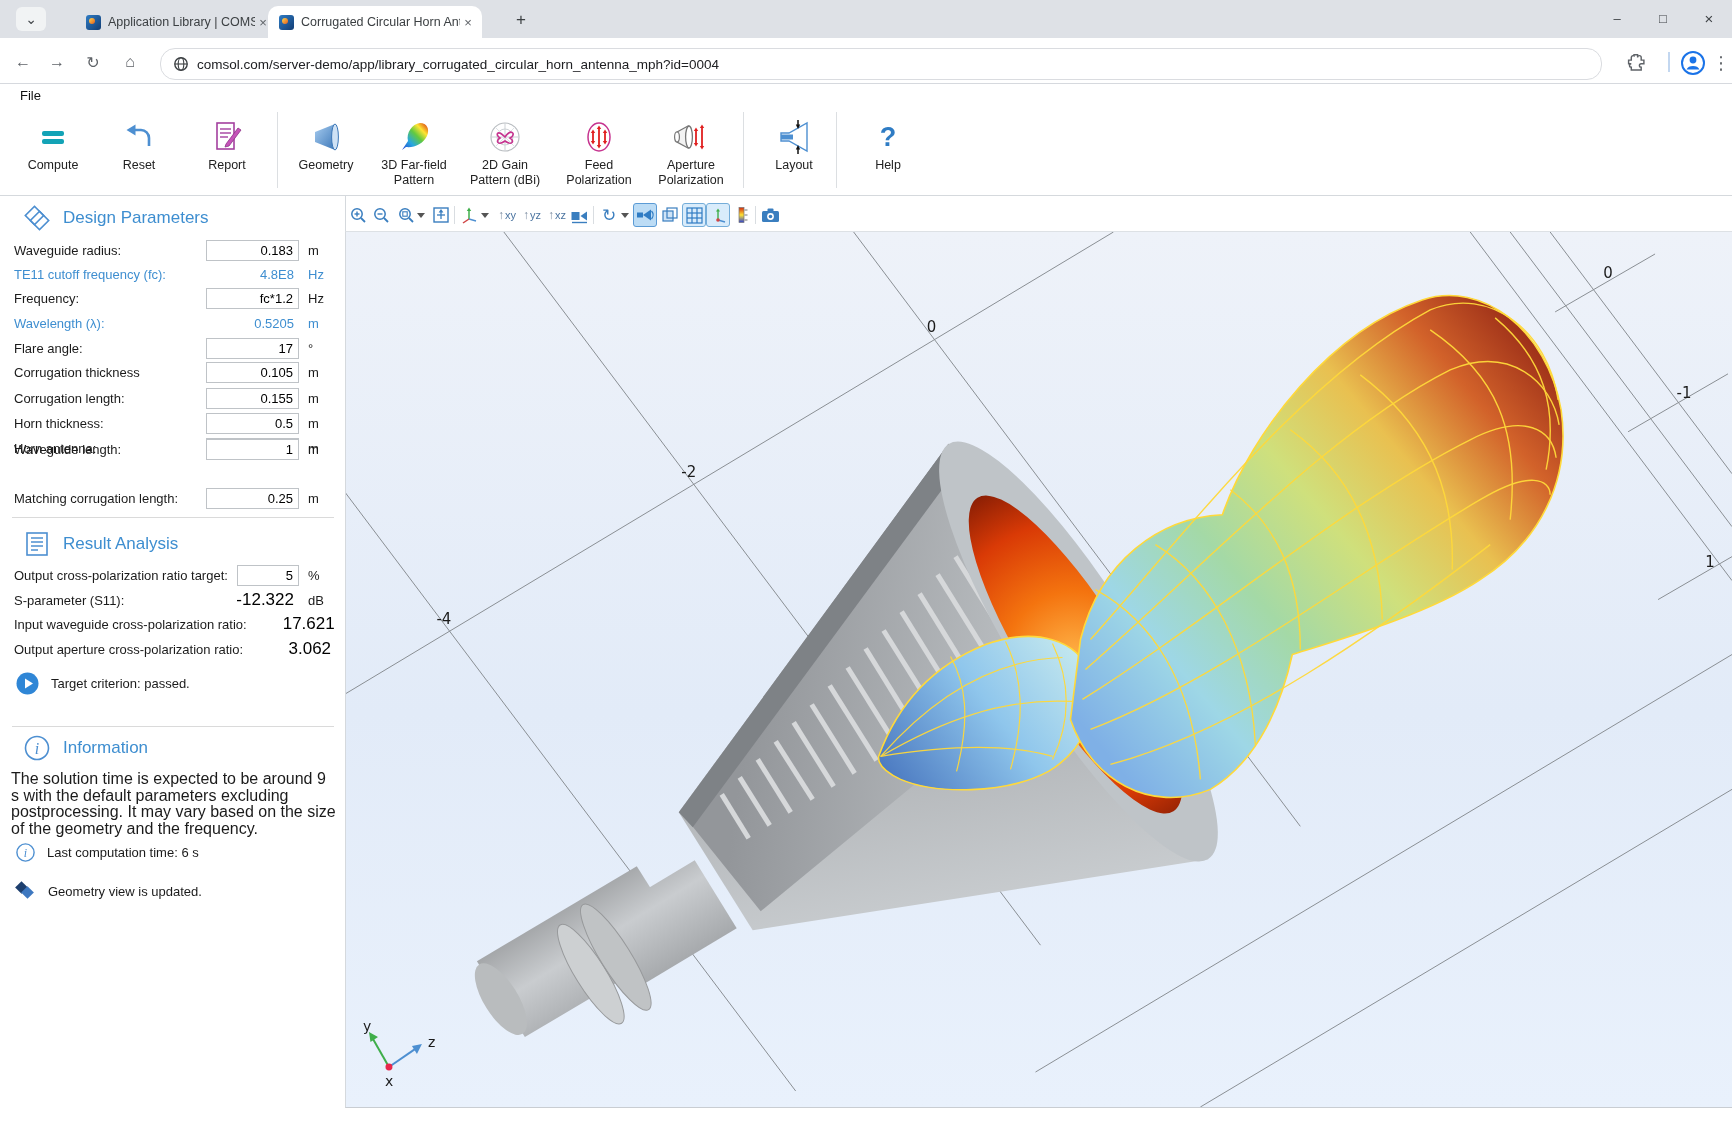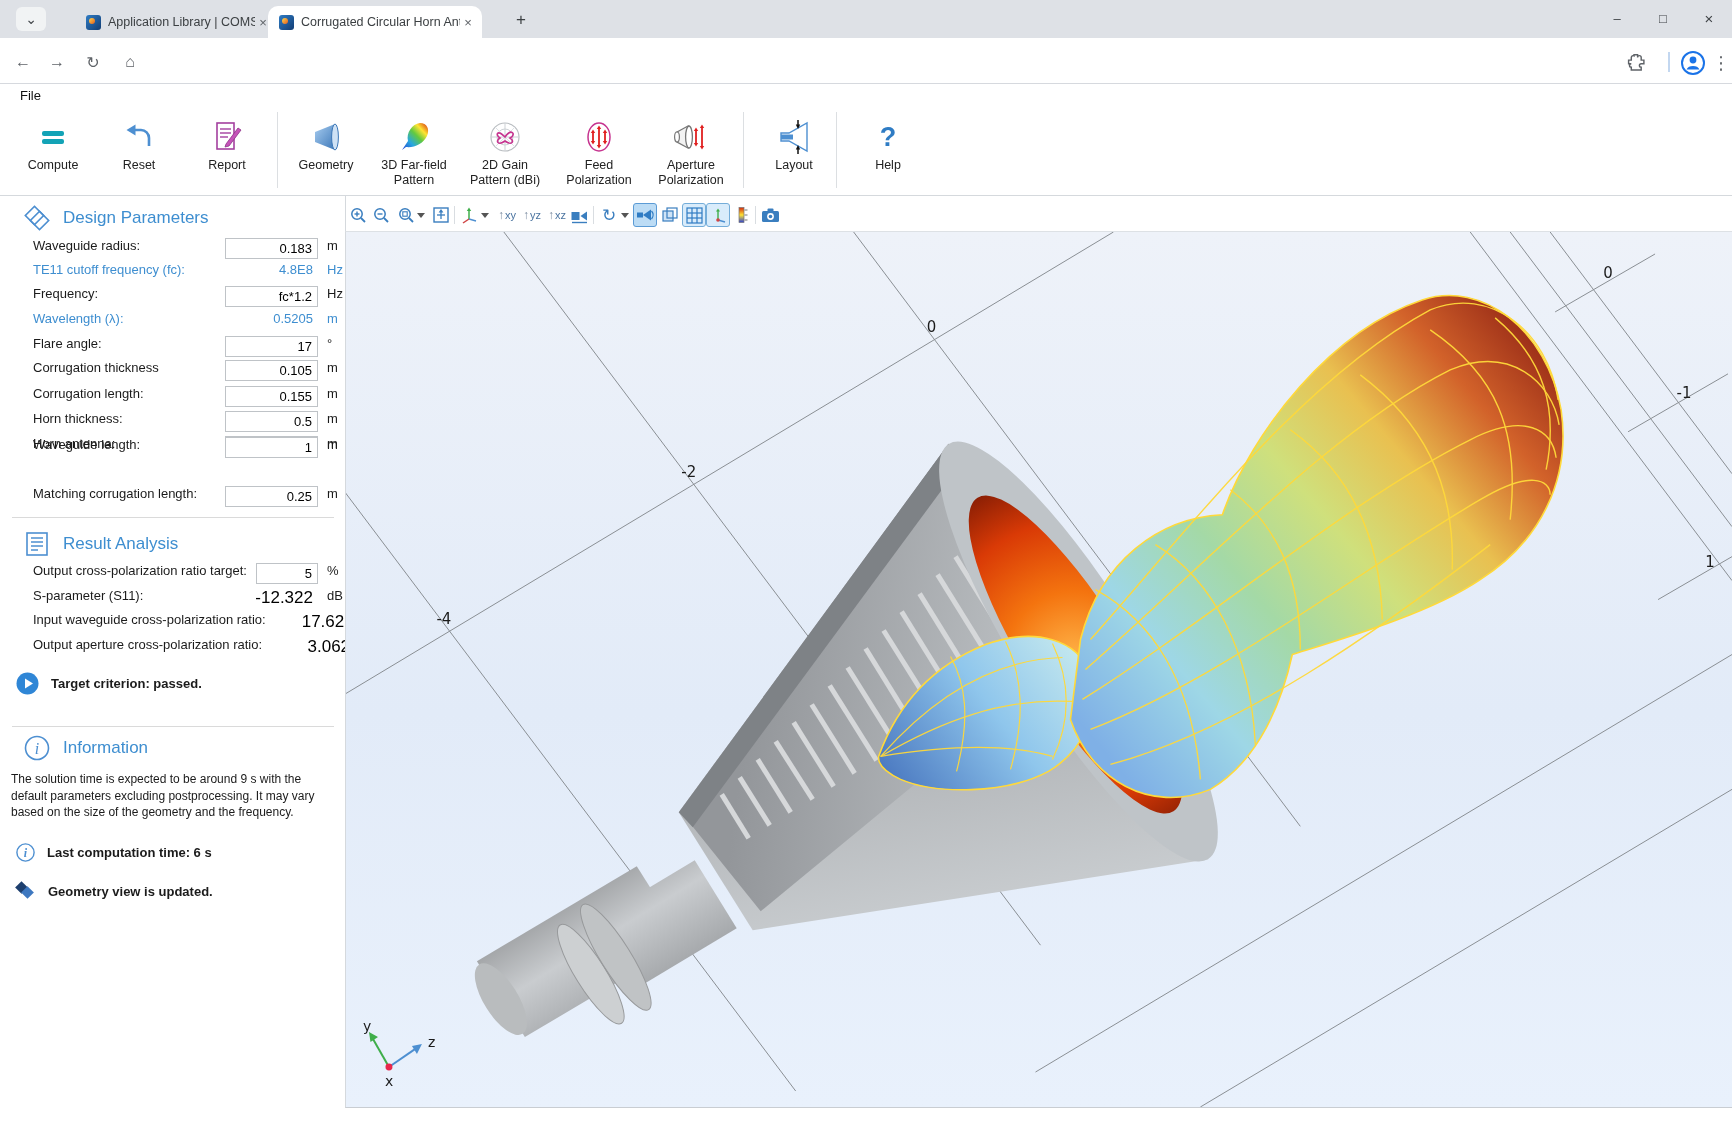--- a/index.html
+++ b/index.html
@@ -34,32 +34,32 @@
   
   .filemenu{left:20px;top:88px;font-size:13px;color:#111;}
   .ribbonborder{left:0;top:195px;width:1732px;height:1px;background:#d5d9dd;}
   .rbtn{top:116px;width:86px;height:76px;display:flex;flex-direction:column;align-items:center;
         font-size:12.5px;color:#222;text-align:center;line-height:15px;}
   .rico{height:42px;display:flex;align-items:center;justify-content:center;}
   .rsep{top:112px;width:1px;height:76px;background:#dcdfe2;}
   
   .shead{display:flex;align-items:center;gap:13px;}
   .sheadtitle{font-size:17px;color:#3e8ed0;}
-  .srow{left:14px;width:320px;height:24px;display:flex;margin-left:19px;}
+  .srow{left:14px;width:320px;height:24px;display:flex;align-items:center;}
   .slabel{flex:1;font-size:13px;color:#1b1b1b;white-space:nowrap;}
   .sinput{width:93px;height:21px;border:1px solid #bfc3c7;background:#fff;font-family:"Liberation Sans",sans-serif;
           font-size:13px;text-align:right;padding:0 5px;box-sizing:border-box;color:#000;flex:none;}
   .sinput.narrow{width:62px;}
   .roval{width:93px;text-align:right;font-size:13px;color:#3e8ed0;padding-right:5px;box-sizing:border-box;flex:none;}
   .rval{width:93px;text-align:right;font-size:17px;color:#000;padding-right:5px;box-sizing:border-box;flex:none;}
   .sunit{width:26px;padding-left:9px;font-size:13px;color:#1b1b1b;flex:none;}
   .sunit.blue{color:#3e8ed0;}
   .ssep{left:12px;width:322px;height:1px;background:#dadada;}
-  .statusline{display:flex;align-items:center;gap:12px;font-size:13px;color:#1b1b1b;font-weight:bold;}
-  .infobody{left:11px;width:326px;font-size:12px;color:#1b1b1b;line-height:16.5px;}
+  .statusline{display:flex;align-items:center;gap:12px;font-size:13px;color:#1b1b1b;}
+  .infobody{left:11px;width:326px;font-size:16px;color:#1b1b1b;line-height:16.5px;}
   
   .gtoolbar{left:345px;top:196px;width:1387px;height:36px;background:#fff;border-left:1px solid #d5d9dd;
             border-bottom:1px solid #dde1e5;box-sizing:border-box;}
   .gbtn{top:203px;width:24px;height:24px;display:flex;align-items:center;justify-content:center;
         border-radius:3px;box-sizing:border-box;color:#3a7ebf;}
   .gbtn.on{background:#d9ecfb;border:1px solid #74add9;}
   .gbtn.onstrong{background:#bcdcf5;border:1px solid #5b9bd5;}
   .gsep{top:206px;width:1px;height:18px;background:#d9dde1;}
   .gcaret{top:213px;width:0;height:0;border-left:4px solid transparent;border-right:4px solid transparent;
           border-top:5px solid #555;}
@@ -91,20 +91,28 @@
   <div class="abs newtab">+</div>
   <div class="abs wctl" style="left:1602px;">–</div>
   <div class="abs wctl" style="left:1648px;">□</div>
   <div class="abs wctl" style="left:1694px;font-size:15px;">×</div>
 
   <div class="abs navbar"></div>
   <div class="abs navic" style="left:10px;">←</div>
   <div class="abs navic" style="left:44px;">→</div>
   <div class="abs navic" style="left:80px;">↻</div>
   <div class="abs navic" style="left:117px;">⌂</div>
+  <div class="abs urlbar">
+    <svg width="16" height="16" viewBox="0 0 16 16" style="margin-left:12px;flex:none">
+      <circle cx="8" cy="8" r="6.2" fill="none" stroke="#3c4043" stroke-width="1.4"></circle>
+      <ellipse cx="8" cy="8" rx="2.8" ry="6.2" fill="none" stroke="#3c4043" stroke-width="1.1"></ellipse>
+      <line x1="1.8" y1="8" x2="14.2" y2="8" stroke="#3c4043" stroke-width="1.1"></line>
+    </svg>
+    <span class="urltext">comsol.com/server-demo/app/library_corrugated_circular_horn_antenna_mph?id=0004</span>
+  </div>
   <svg class="abs" style="left:1625px;top:52px" width="22" height="22" viewBox="0 0 22 22">
     <path d="M9,3 h4 v3 a2,2 0 0 1 4,0 v3 h3 v4 h-3 a2,2 0 0 0 0,4 v3 h-11 v-3 a2,2 0 0 1 0,-4 h-3 v-4 h3 v-3 a2,2 0 0 1 3,-1.7 z" fill="none" stroke="#5f6368" stroke-width="1.6" transform="scale(.9) translate(1,0)"></path>
   </svg>
   <div class="abs pdiv"></div>
   <svg class="abs" style="left:1680px;top:50px" width="26" height="26" viewBox="0 0 26 26">
     <circle cx="13" cy="13" r="11" fill="none" stroke="#1a73e8" stroke-width="2"></circle>
     <circle cx="13" cy="10" r="3.4" fill="#1a73e8"></circle>
     <path d="M6.5,19.5 a7,5.5 0 0 1 13,0" fill="#1a73e8"></path>
   </svg>
   <div class="abs navic" style="left:1708px;top:50px;font-size:18px;">⋮</div>

